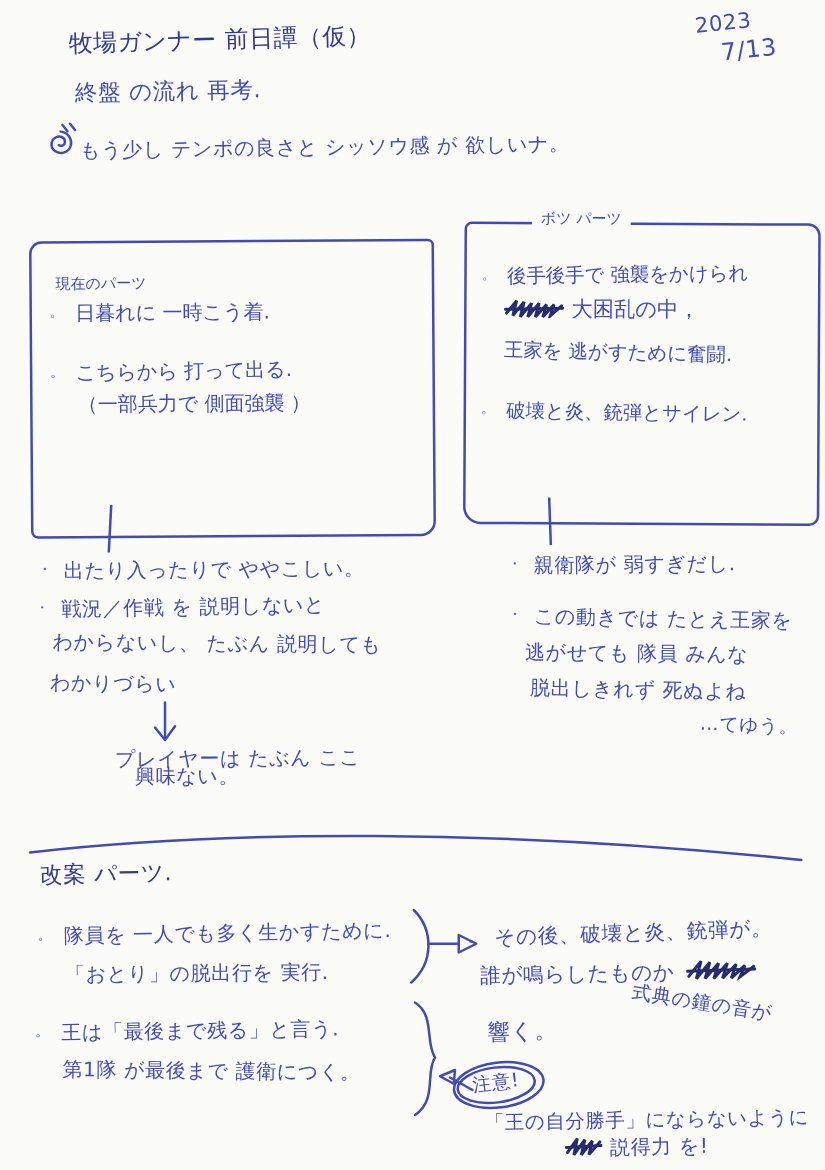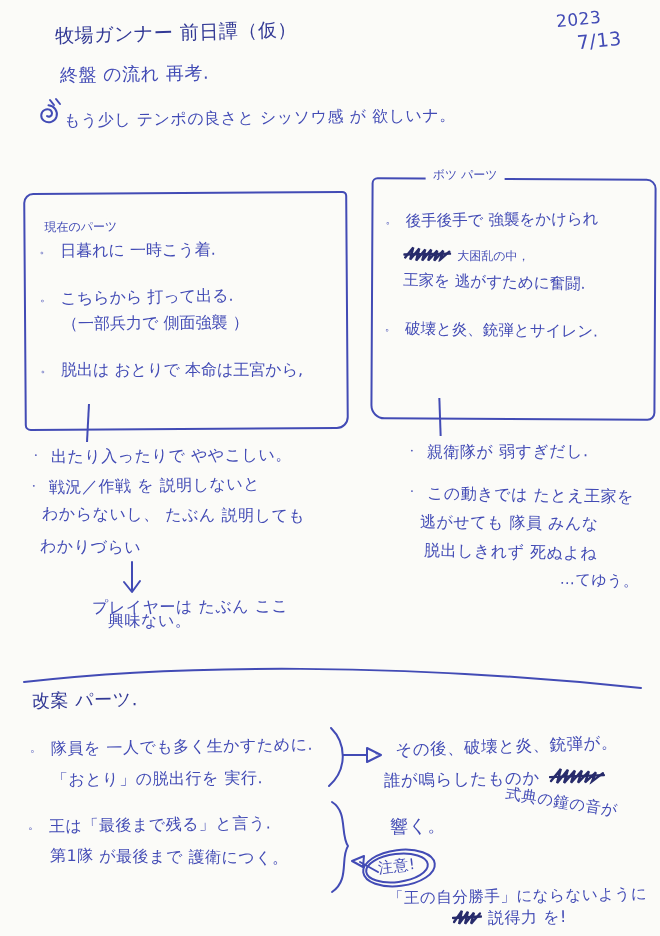--- a/index.html
+++ b/index.html
@@ -56,32 +56,29 @@
     <div class="hbox-label" style="left:12px;top:-12px;font-size:12px;margin-top:36px;">現在のパーツ</div>
     <div class="bline" style="left:14px;top:46px;font-size:16px;">
       <span class="mk">。</span><span>日暮れに 一時こう着.</span>
     </div>
     <div class="bline" style="left:14px;top:93px;font-size:16px;transform:rotate(-.6deg);">
       <span class="mk">。</span><span>こちらから 打って出る.</span>
     </div>
     <div class="bline" style="left:36px;top:119px;font-size:16px;">
       <span>（一部兵力で 側面強襲 ）</span>
     </div>
-    <div class="bline" style="left:14px;top:166px;font-size:16px;transform:rotate(.4deg);">
-      <span class="mk">。</span><span>脱出は おとりで 本命は王宮から,</span>
-    </div>
   </div>
   <div class="tick" style="left:87px;top:404px;height:38px;transform:rotate(3deg);"></div>
 
   <div class="hbox" style="left:371px;top:178px;width:281px;height:238px;border-radius:6px 10px 8px 14px;transform:rotate(.3deg);">
     <div class="hbox-label" style="left:52px;top:-13px;font-size:12px;">ボツ パーツ</div>
     <div class="bline" style="left:12px;top:30px;font-size:15.5px;transform:rotate(-1deg);">
       <span class="mk">。</span><span>後手後手で 強襲をかけられ</span>
     </div>
-    <div class="bline" style="left:30px;top:66px;font-size:12px;">
+    <div class="bline" style="left:30px;top:56px;font-size:17px;">
       <svg class="inline-scratch" width="48" height="16" viewBox="0 0 48 16">
         <path d="M2 12 L10 2 L7 14 L16 3 L13 15 L22 4 L19 15 L28 4 L25 15 L34 5 L31 15 L40 5 L37 14 L46 6"></path>
         <path d="M1 9 L47 8"></path>
       </svg><span>大困乱の中，</span>
     </div>
     <div class="bline" style="left:30px;top:92px;font-size:15.5px;transform:rotate(1deg);">
       <span>王家を 逃がすために奮闘.</span>
     </div>
     <div class="bline" style="left:12px;top:140px;font-size:15.5px;transform:rotate(.6deg);">
       <span class="mk">。</span><span>破壊と炎、銃弾とサイレン.</span>

